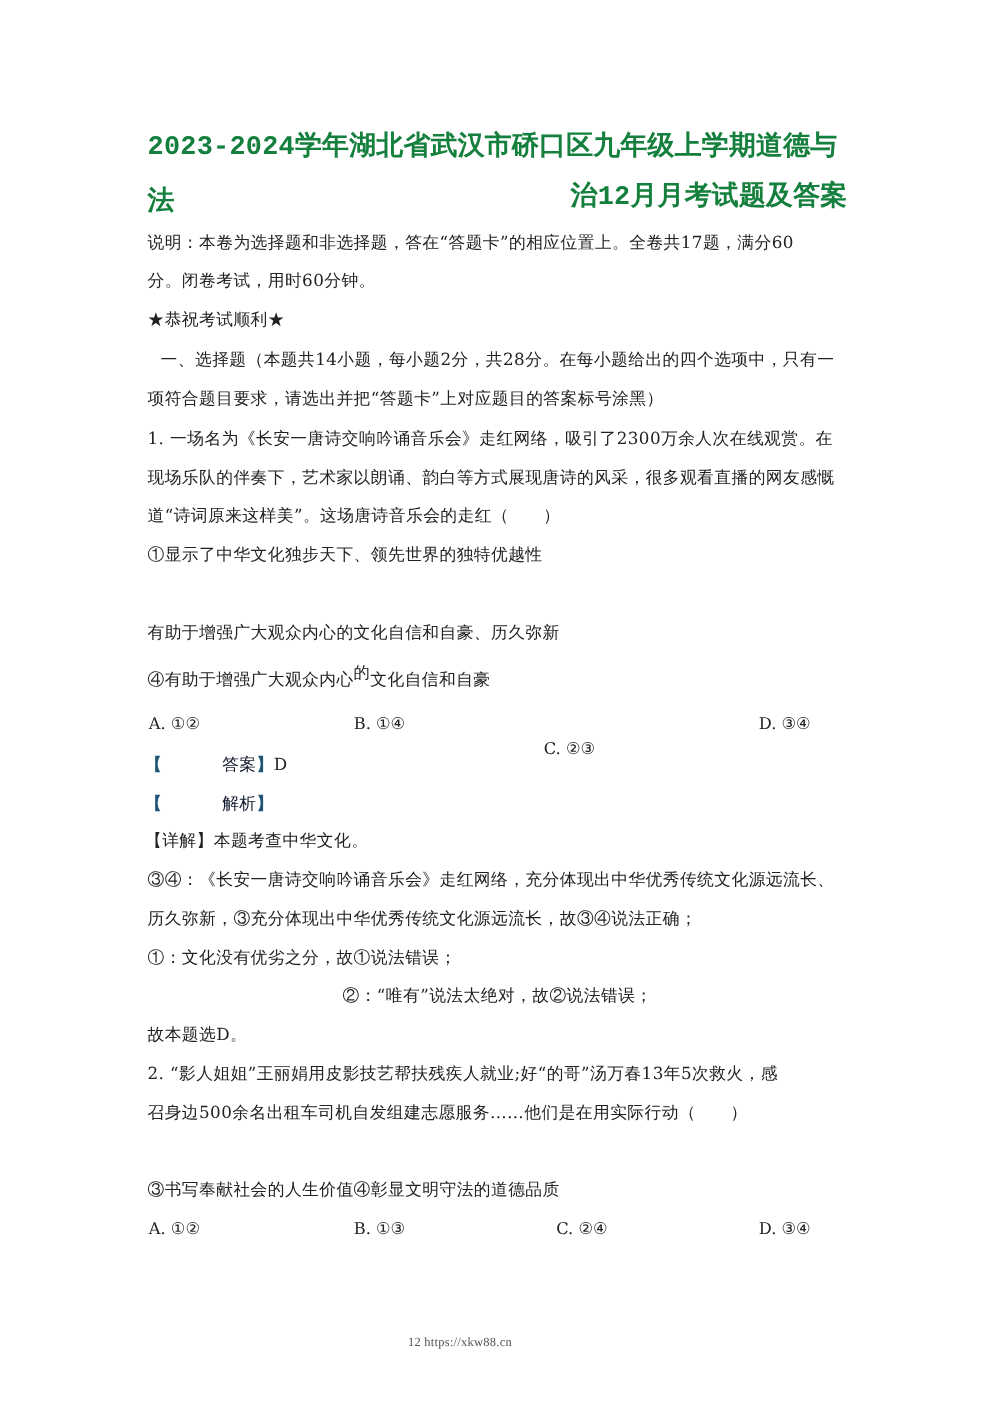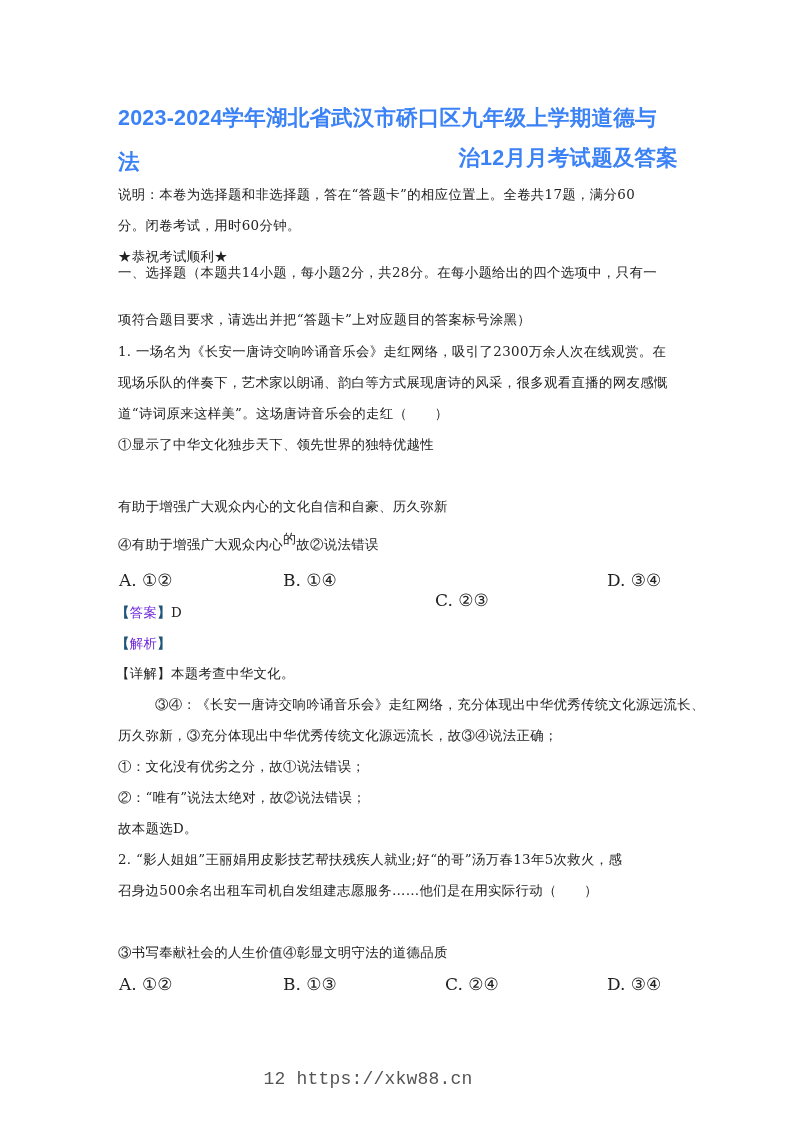--- a/index.html
+++ b/index.html
@@ -4,82 +4,82 @@
 <style>
   html, body { margin: 0; padding: 0; background: #ffffff; }
   body {
     width: 793px; height: 1122px; position: relative; overflow: hidden;
     font-family: "DejaVu Serif", "Liberation Serif", serif;
     color: #1a1a1a;
   }
   .page { position: absolute; left: 0; top: 0; width: 793px; height: 1122px; }
   .title {
     position: absolute; left: 118px; width: 560px;
-    font-family: Liberation Sans, sans-serif;
-    font-weight: bold; font-size: 21.5px; line-height: 44px; color: #3b82f6;
+    font-family: Liberation Mono, monospace;
+    font-weight: bold; font-size: 21.5px; line-height: 44px; color: #15803d;
     letter-spacing: 0.2px;
   }
   .line {
     position: absolute; left: 118px; width: 560px;
     font-size: 13.4px; line-height: 18px; white-space: nowrap;
     letter-spacing: 0.35px; color: #222;
   }
-  .opt { position: absolute; font-size: 17px; line-height: 18px; white-space: nowrap; color: #222; }
-  .tag { color: #6d28d9; }
+  .opt { position: absolute; font-size: 13px; line-height: 18px; white-space: nowrap; color: #222; }
+  .tag { color: #0f172a; margin-left: 48px; }
   .tag-bracket { color: #1f5478; font-weight: bold; }
   .sup { position: relative; top: -6px; font-size: 13px; }
   .footer {
     position: absolute; top: 1069px; left: 0; width: 736px; text-align: center;
-    font-family: Liberation Mono, monospace;
-    font-size: 18px; color: #555; letter-spacing: 0.2px;
+    font-family: Liberation Serif, serif;
+    font-size: 10px; color: #555; letter-spacing: 0.2px;
   }
 </style>
 </head>
 <body>
 
 <div class="page">
 
   <div class="title" style="top:96px;">2023-2024学年湖北省武汉市硚口区九年级上学期道德与法</div>
   <div class="title" style="top:136px;text-align:right;">治12月月考试题及答案</div>
 
   <div class="line" style="top:186px;">说明：本卷为选择题和非选择题，答在“答题卡”的相应位置上。全卷共17题，满分60</div>
   <div class="line" style="top:217px;">分。闭卷考试，用时60分钟。</div>
   <div class="line" style="top:248px;">★恭祝考试顺利★</div>
 
-  <div class="line" style="top:264px;">一、选择题（本题共14小题，每小题2分，共28分。在每小题给出的四个选项中，只有一</div>
+  <div class="line" style="top:280px;text-align:center;">一、选择题（本题共14小题，每小题2分，共28分。在每小题给出的四个选项中，只有一</div>
   <div class="line" style="top:311px;">项符合题目要求，请选出并把“答题卡”上对应题目的答案标号涂黑）</div>
 
   <div class="line" style="top:343px;">1. 一场名为《长安一唐诗交响吟诵音乐会》走红网络，吸引了2300万余人次在线观赏。在</div>
   <div class="line" style="top:374px;">现场乐队的伴奏下，艺术家以朗诵、韵白等方式展现唐诗的风采，很多观看直播的网友感慨</div>
   <div class="line" style="top:405px;">道“诗词原来这样美”。这场唐诗音乐会的走红（　　）</div>
 
   <div class="line" style="top:436px;">①显示了中华文化独步天下、领先世界的独特优越性</div>
   <div class="line" style="top:498px;">有助于增强广大观众内心的文化自信和自豪、历久弥新</div>
   <div class="line" style="top:536px;">
-    <span>④有助于增强广大观众内心</span><span class="sup">的</span><span>故②说法错误</span>
+    <span>④有助于增强广大观众内心</span><span class="sup">的</span><span>文化自信和自豪</span>
   </div>
 
   <div class="opt" style="top:571px; left:119px;">A. ①②</div>
   <div class="opt" style="top:571px; left:283px;">B. ①④</div>
   <div class="opt" style="top:571px; left:435px;margin-top:20px;">C. ②③</div>
   <div class="opt" style="top:571px; left:607px;">D. ③④</div>
 
   <div class="line" style="top:603px; left:116px;">
     <span class="tag-bracket">【</span><span class="tag">答案</span><span class="tag-bracket">】</span><span>D</span>
   </div>
   <div class="line" style="top:634px; left:116px;">
     <span class="tag-bracket">【</span><span class="tag">解析</span><span class="tag-bracket">】</span>
   </div>
   <div class="line" style="top:665px; left:116px;">
     <span>【</span><span>详解</span><span>】</span><span>本题考查中华文化。</span>
   </div>
-  <div class="line" style="top:696px;margin-left:37px;">③④：《长安一唐诗交响吟诵音乐会》走红网络，充分体现出中华优秀传统文化源远流长、</div>
+  <div class="line" style="top:696px;">③④：《长安一唐诗交响吟诵音乐会》走红网络，充分体现出中华优秀传统文化源远流长、</div>
   <div class="line" style="top:727px;">历久弥新，③充分体现出中华优秀传统文化源远流长，故③④说法正确；</div>
   <div class="line" style="top:758px;">①：文化没有优劣之分，故①说法错误；</div>
-  <div class="line" style="top:789px;">②：“唯有”说法太绝对，故②说法错误；</div>
+  <div class="line" style="top:789px;text-align:center;">②：“唯有”说法太绝对，故②说法错误；</div>
   <div class="line" style="top:820px;">故本题选D。</div>
 
   <div class="line" style="top:851px;">2. “影人姐姐”王丽娟用皮影技艺帮扶残疾人就业;好“的哥”汤万春13年5次救火，感</div>
   <div class="line" style="top:882px;">召身边500余名出租车司机自发组建志愿服务……他们是在用实际行动（　　）</div>
   <div class="line" style="top:944px;">③书写奉献社会的人生价值④彰显文明守法的道德品质</div>
 
   <div class="opt" style="top:975px; left:119px;">A. ①②</div>
   <div class="opt" style="top:975px; left:283px;">B. ①③</div>
   <div class="opt" style="top:975px; left:445px;">C. ②④</div>
   <div class="opt" style="top:975px; left:607px;">D. ③④</div>

